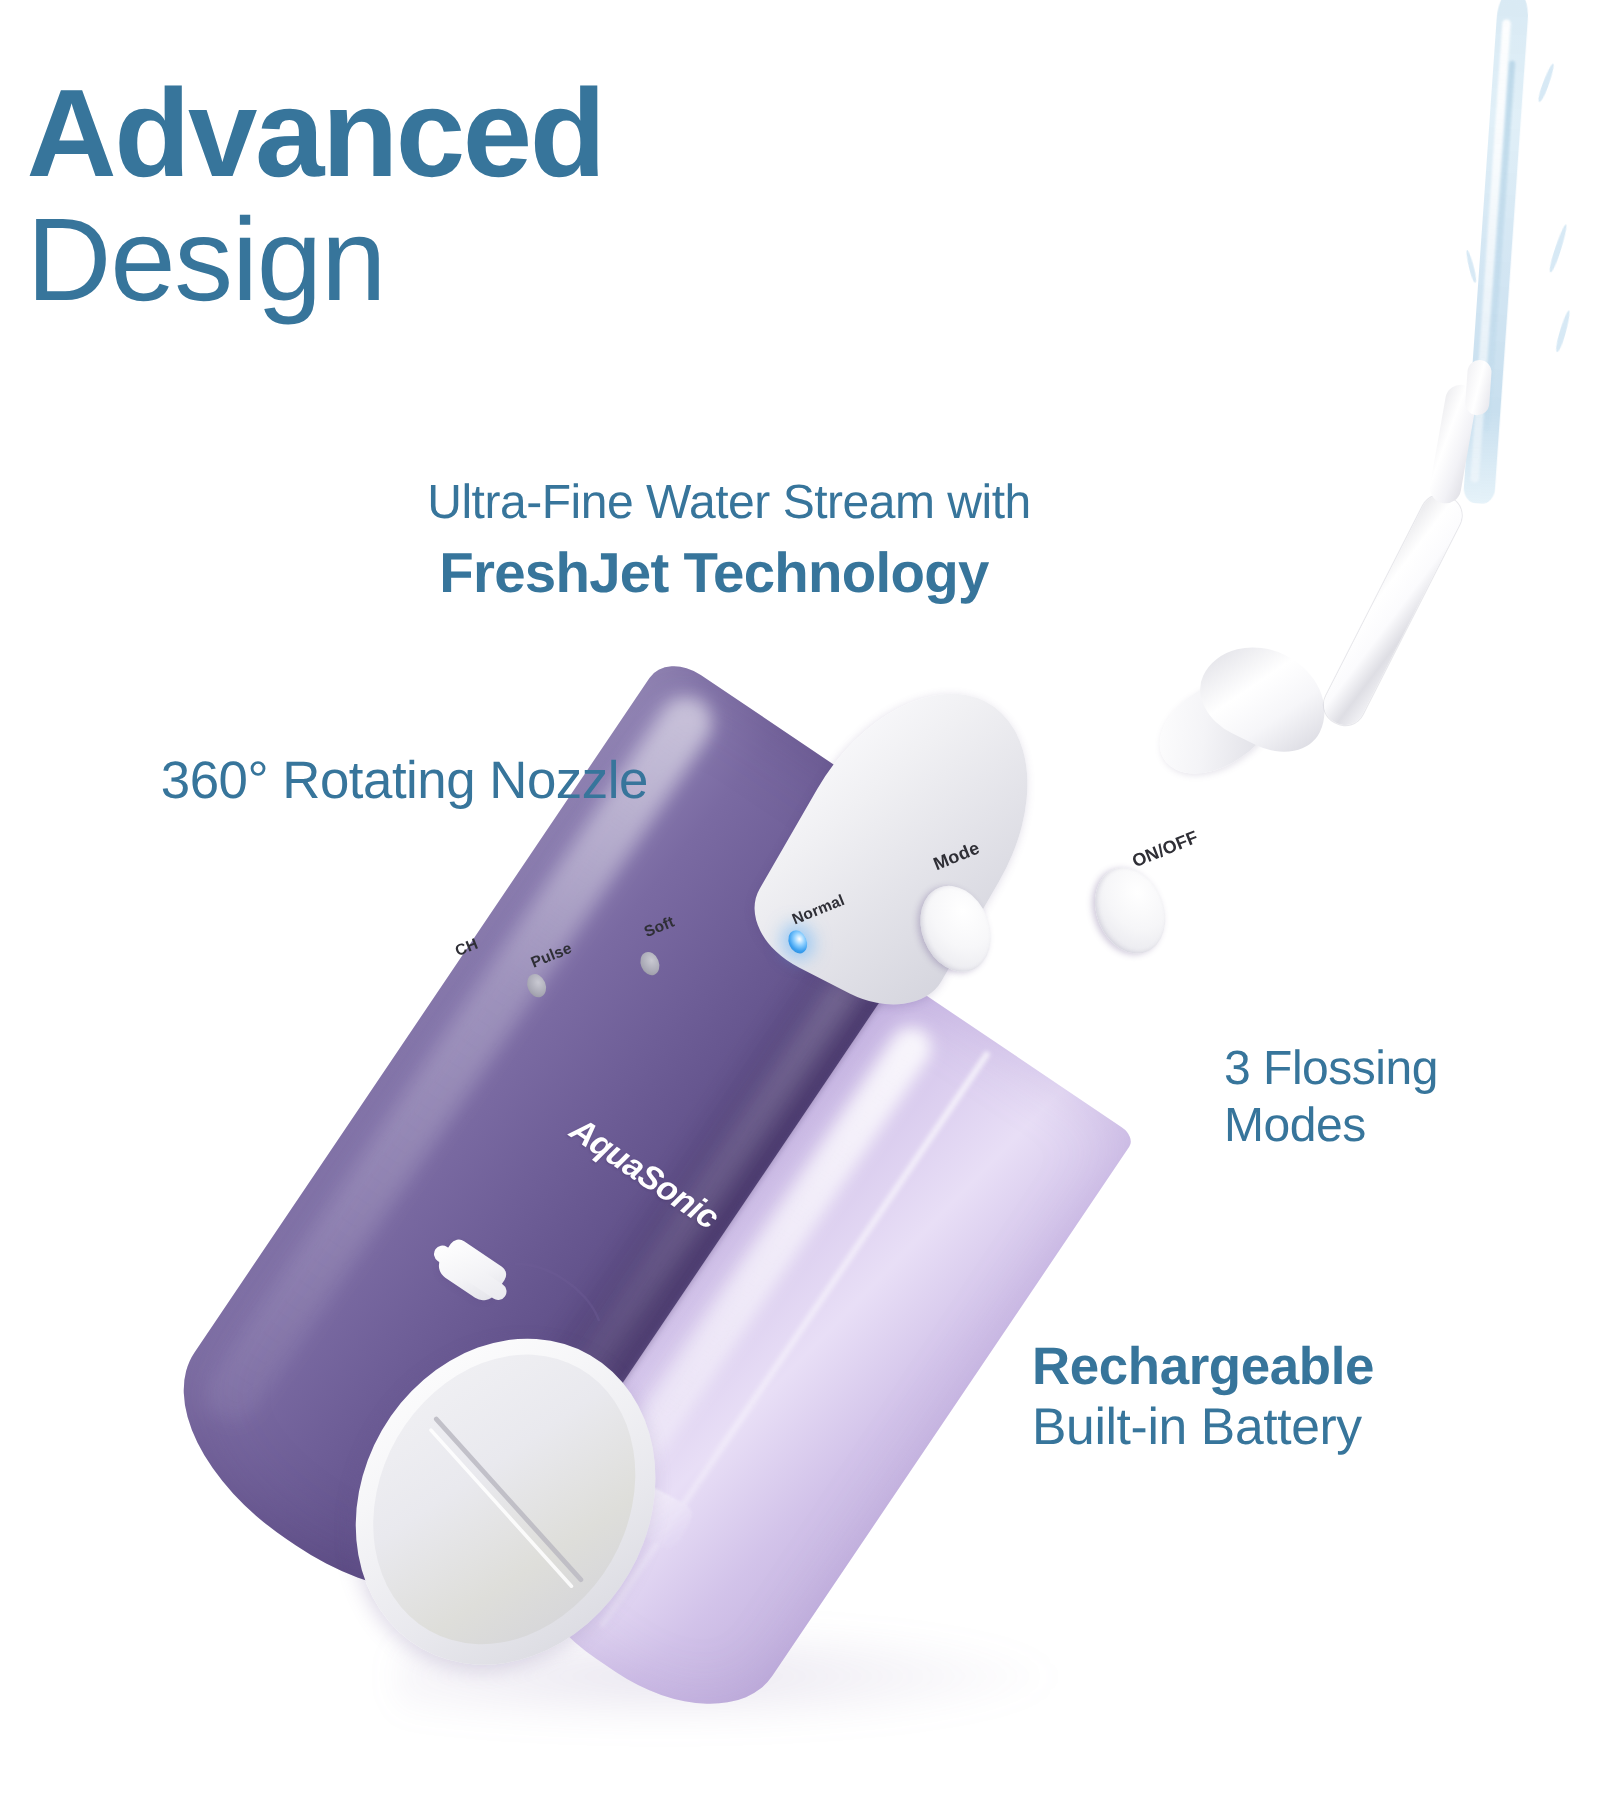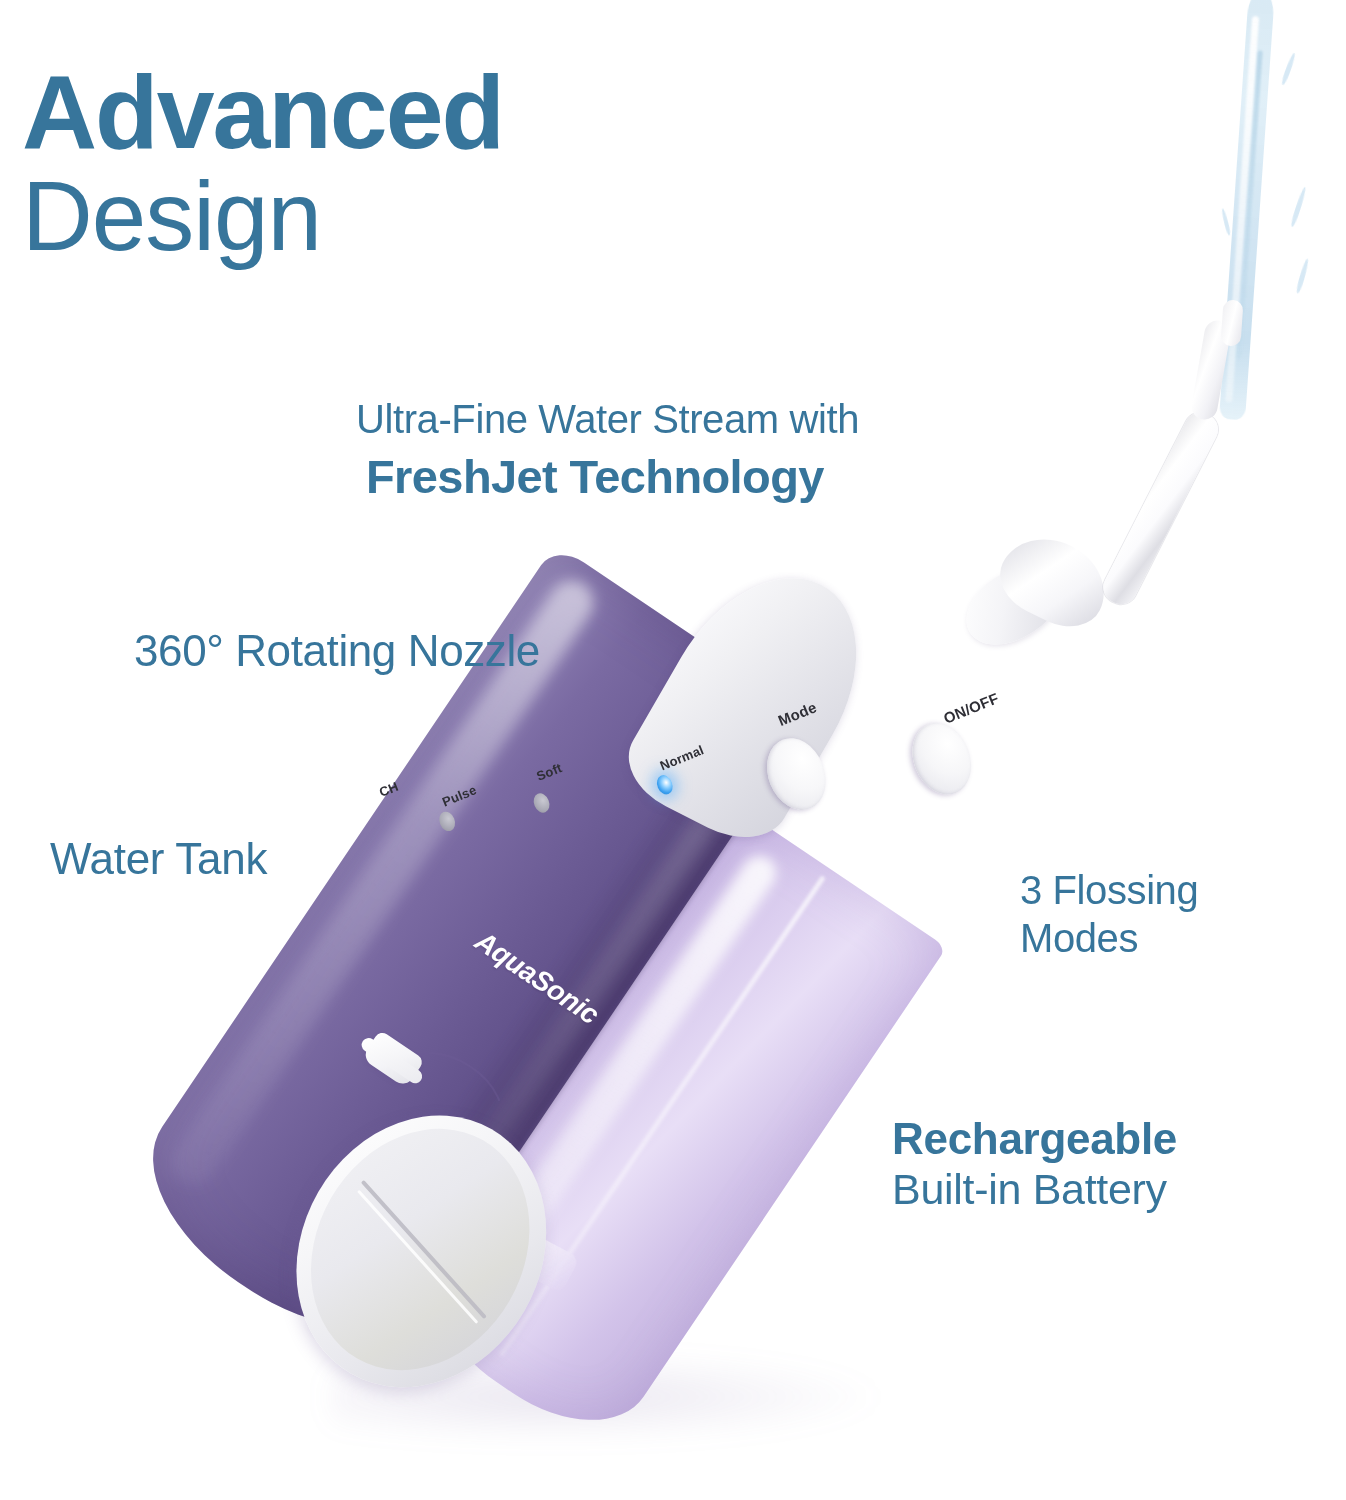--- a/index.html
+++ b/index.html
@@ -36,21 +36,21 @@
 
   .feat{position:absolute;color:#37759b;line-height:1.12;}
   .feat .b{font-weight:400;}
   .feat .n{font-weight:300;}
 
   #feat-nozzle{left:134px;top:626px;font-size:44px;letter-spacing:-0.4px;white-space:nowrap;}
   #feat-tank{left:50px;top:832px;font-size:44px;letter-spacing:-0.3px;}
   #feat-tank .b{display:block;font-size:45px;}
   #feat-tank .n{display:block;font-size:44px;margin-top:2px;}
   #feat-modes{left:1020px;top:866px;font-size:40px;font-weight:700;letter-spacing:-0.4px;line-height:1.2;}
-  #feat-battery{left:892px;top:1114px;font-size:43px;letter-spacing:-0.3px;}
+  #feat-battery{left:860px;top:1114px;font-size:43px;letter-spacing:-0.3px;}
   #feat-battery .b{display:block;font-size:44px;font-weight:700;}
   #feat-battery .n{display:block;font-size:43px;font-weight:300;margin-top:2px;}
 
   
   .product{position:absolute;left:0;top:0;width:1346px;height:1500px;pointer-events:none;}
 
   
   .stream{
     position:absolute;left:1234px;top:-10px;width:26px;height:430px;
     background:linear-gradient(180deg,
@@ -372,21 +372,20 @@
       <div class="cap-line2"></div>
     </div>
 
   </div>
 
   <div class="feat" id="feat-nozzle">
     <span class="b">360°</span><span class="n"> Rotating Nozzle</span>
   </div>
 
   <div class="feat" id="feat-tank">
-    <span class="n">Water Tank</span>
   </div>
 
   <div class="feat" id="feat-modes">
     <span class="b">3 Flossing</span><br>
     <span class="b">Modes</span>
   </div>
 
   <div class="feat" id="feat-battery">
     <span class="b">Rechargeable</span>
     <span class="n">Built-in Battery</span>

